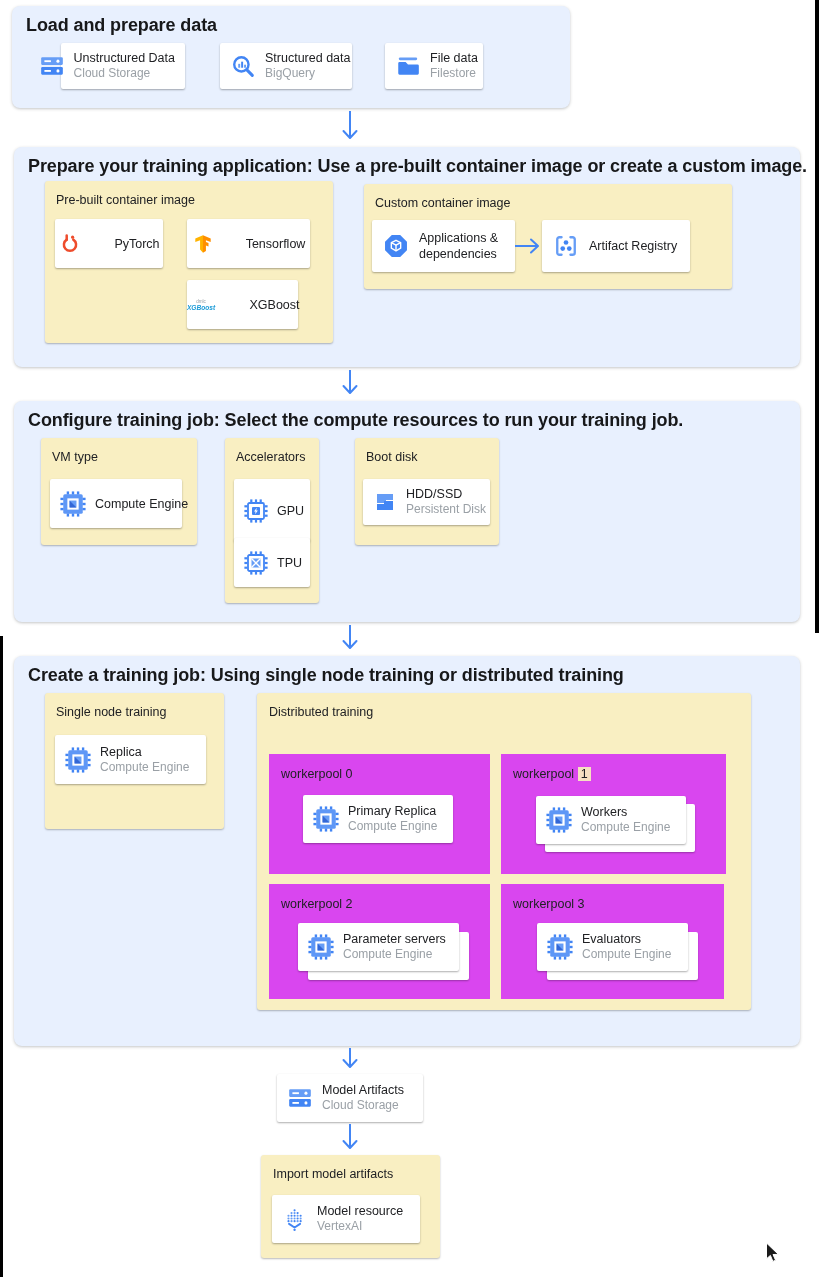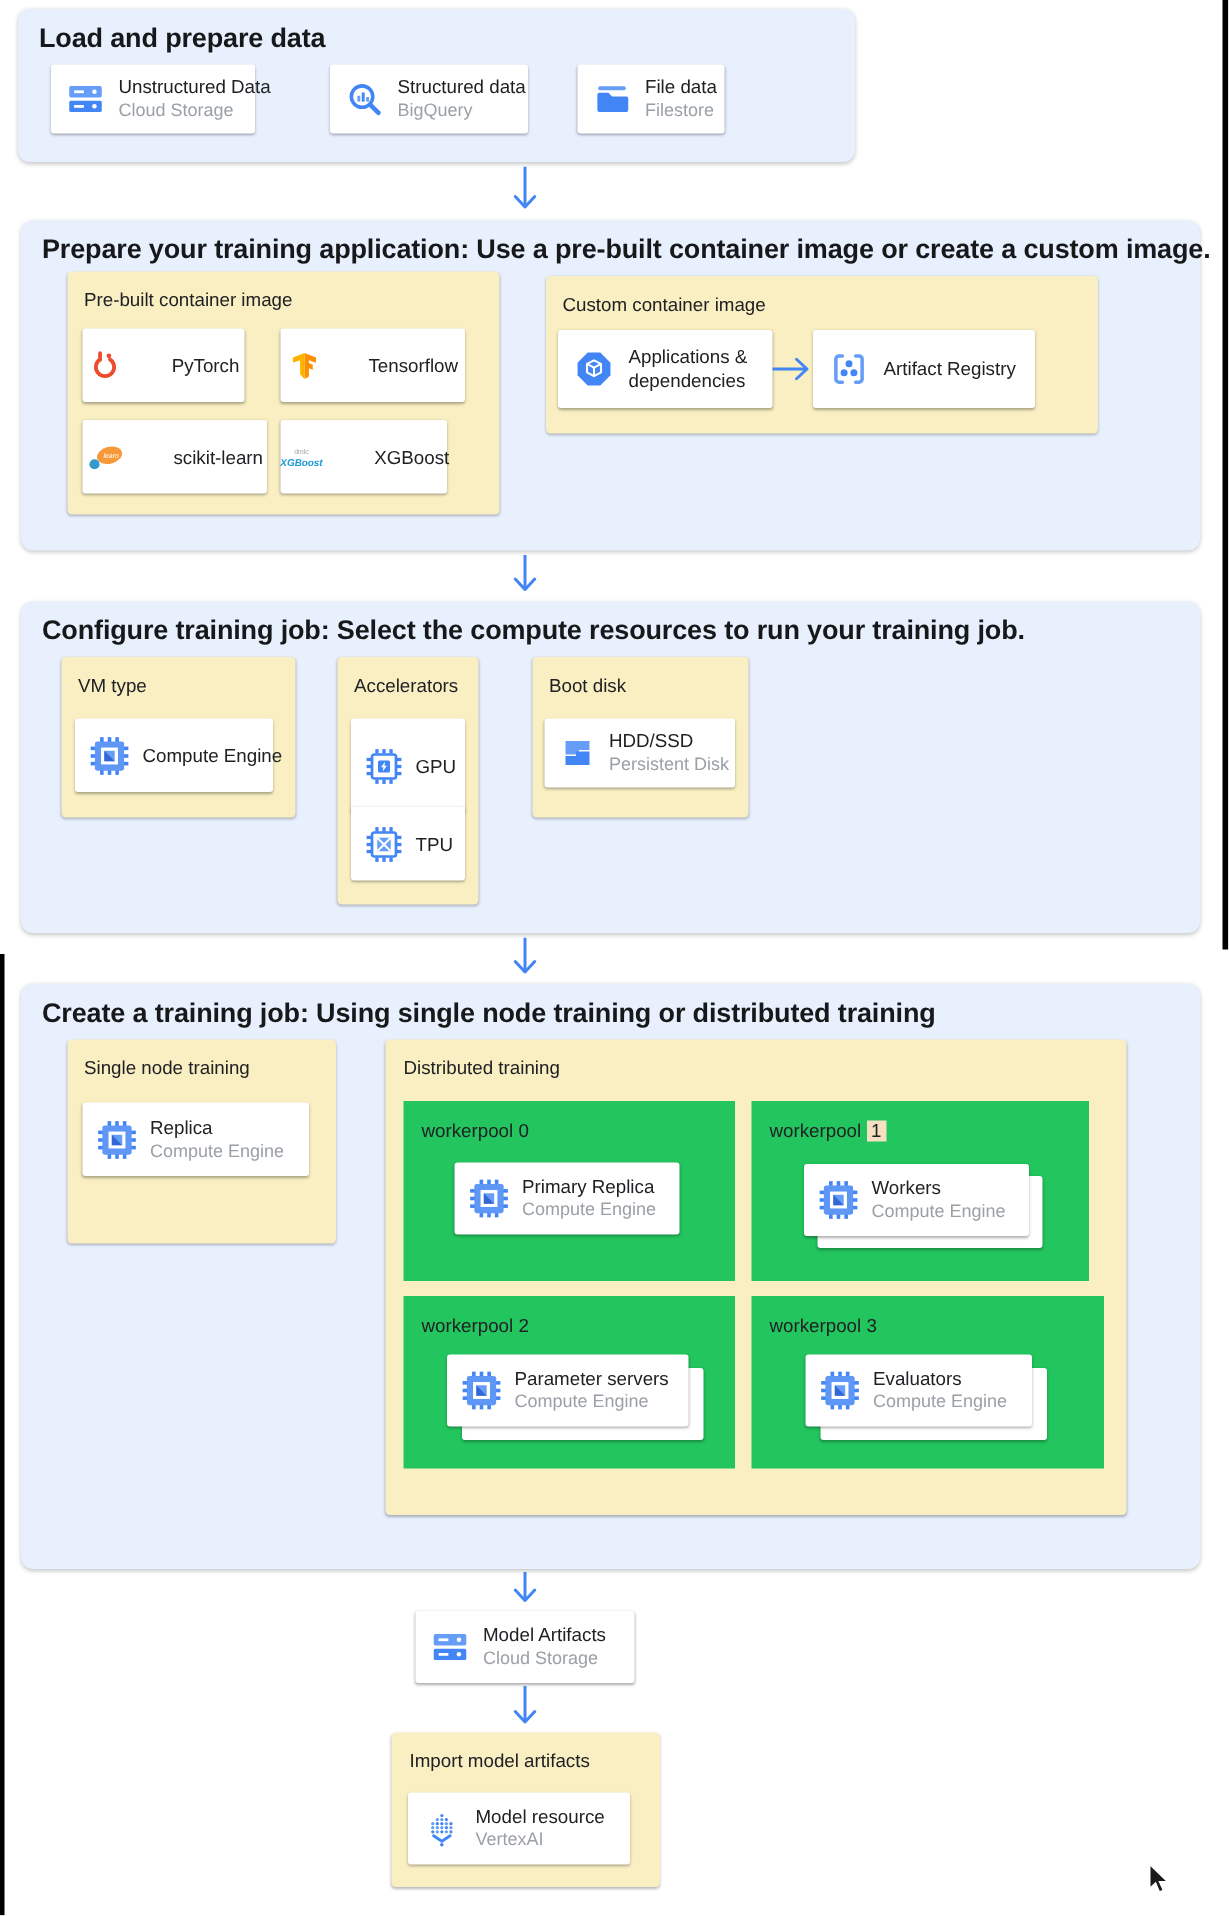--- a/index.html
+++ b/index.html
@@ -5,21 +5,21 @@
   html,body{margin:0;padding:0;background:#fff;}
   .stage{position:relative;width:819px;height:1277px;background:#ffffff;overflow:hidden;
          font-family:"Liberation Sans",sans-serif;color:#202124;}
   .section{position:absolute;background:#e8f0fe;border-radius:8px;
            box-shadow:0 1px 3px rgba(60,64,67,.3);}
   .section-title{position:absolute;left:14px;top:9px;font-size:18px;font-weight:700;
                  color:#17181a;white-space:nowrap;letter-spacing:-.1px;}
   .panel{position:absolute;background:#f9efc2;border-radius:3px;
          box-shadow:0 1px 2px rgba(0,0,0,.28);}
   .panel-label{position:absolute;left:11px;top:12px;font-size:12.5px;color:#202124;white-space:nowrap;}
-  .pool{position:absolute;background:#22c55e;}
+  .pool{position:absolute;background:#d946ef;margin-top:20px;}
   .pool-label{position:absolute;left:12px;top:13px;font-size:12.5px;color:#202124;white-space:nowrap;}
   .hl{background:#f6e0c2;padding:0 3px;}
   .card{position:absolute;background:#fff;border-radius:2px;
         box-shadow:0 1px 2px rgba(0,0,0,.32);display:flex;align-items:center;gap:9px;
         padding:0 10px;box-sizing:border-box;}
   .card.center{justify-content:center;padding:0 4px;gap:32px;}
   .ghost{position:absolute;background:#fff;border-radius:2px;box-shadow:0 1px 2px rgba(0,0,0,.3);}
   .card-text{display:flex;flex-direction:column;line-height:1.28;}
   .card-title{font-size:12.5px;color:#202124;white-space:nowrap;}
   .card-sub{font-size:12px;color:#9aa0a6;white-space:nowrap;}
@@ -31,21 +31,21 @@
 <body>
 
 <div class="stage">
 
   <div class="bar" style="left:815px;top:0;width:4px;height:633px;"></div>
   <div class="bar" style="left:0;top:636px;width:3px;height:641px;"></div>
 
   <div class="section" style="left:12px;top:6px;width:558px;height:102px;">
     <div class="section-title">Load and prepare data</div>
 
-    <div class="card" style="left:22px;top:37px;width:136px;height:46px;">
+    <div class="card" style="left:49px;top:37px;width:124px;height:46px;justify-content:flex-end;">
       <span>
         <svg width="26" height="26" viewBox="0 0 24 24">
           <rect x="2" y="4" width="20" height="7" rx="1" fill="#669df6"></rect>
           <rect x="2" y="13" width="20" height="7" rx="1" fill="#4285f4"></rect>
           <rect x="5" y="6.7" width="6" height="1.7" fill="#fff"></rect>
             <circle cx="17.5" cy="7.5" r="1.4" fill="#fff"></circle>
           <rect x="5" y="15.7" width="6" height="1.7" fill="#fff"></rect>
             <circle cx="17.5" cy="16.5" r="1.4" fill="#fff"></circle>
         </svg>
       </span>
@@ -110,30 +110,20 @@
       <div class="card center" style="left:142px;top:38px;width:123px;height:49px;">
         <span>
           <svg width="22" height="22" viewBox="0 0 24 24">
             <polygon points="12,2.5 12,21.5 15.2,19.6 15.2,13.6 18,14.7 18,11 15.2,9.9 15.2,7.8 20.4,9.7 20.4,5.9" fill="#ff8f00"></polygon>
             <polygon points="12,2.5 3.6,5.9 3.6,9.7 8.8,7.8 8.8,18 12,21.5" fill="#ffb300"></polygon>
           </svg>
         </span>
         <span class="card-title">Tensorflow</span>
       </div>
 
-      <div class="card center" style="left:10px;top:99px;width:123px;height:49px;">
-        <span>
-          <svg width="26" height="22" viewBox="0 0 26 22">
-            <ellipse cx="15" cy="9.5" rx="8.5" ry="5.6" transform="rotate(-14 15 9.5)" fill="#f89939"></ellipse>
-            <circle cx="5" cy="15.5" r="3.4" fill="#3499cd"></circle>
-            <text x="11" y="11.4" font-size="4.6" font-style="italic" fill="#ffffff" font-family="Liberation Sans, sans-serif">learn</text>
-          </svg>
-        </span>
-        <span class="card-title">scikit-learn</span>
-      </div>
 
       <div class="card center" style="left:142px;top:99px;width:111px;height:49px;">
         <span>
           <svg width="32" height="22" viewBox="0 0 32 22">
             <text x="16" y="8.6" font-size="4.6" fill="#9aa0a6" text-anchor="middle" font-family="Liberation Sans, sans-serif">dmlc</text>
             <text x="16" y="16.4" font-size="6.6" font-weight="bold" font-style="italic" fill="#1a9ad7" text-anchor="middle" font-family="Liberation Sans, sans-serif">XGBoost</text>
           </svg>
         </span>
         <span class="card-title">XGBoost</span>
       </div>
@@ -417,21 +407,21 @@
               <polygon points="8.8,8.8 8.8,15.2 15.2,15.2" fill="#3367d6"></polygon>
             </svg>
           </span>
           <span class="card-text">
             <span class="card-title">Parameter servers</span>
             <span class="card-sub">Compute Engine</span>
           </span>
         </div>
       </div>
 
-      <div class="pool" style="left:244px;top:171px;width:223px;height:115px;padding-left:12px;">
+      <div class="pool" style="left:244px;top:171px;width:223px;height:115px;">
         <div class="pool-label">workerpool 3</div>
         <div class="ghost" style="left:46px;top:48px;width:151px;height:48px;"></div>
         <div class="card" style="left:36px;top:39px;width:151px;height:48px;">
           <span>
             <svg width="26" height="26" viewBox="0 0 24 24">
               <g fill="#4285f4">
                 <rect x="6.2" y="0.4" width="2.2" height="3"></rect>
                   <rect x="10.9" y="0.4" width="2.2" height="3"></rect>
                   <rect x="15.6" y="0.4" width="2.2" height="3"></rect>
                 <rect x="6.2" y="20.6" width="2.2" height="3"></rect>

